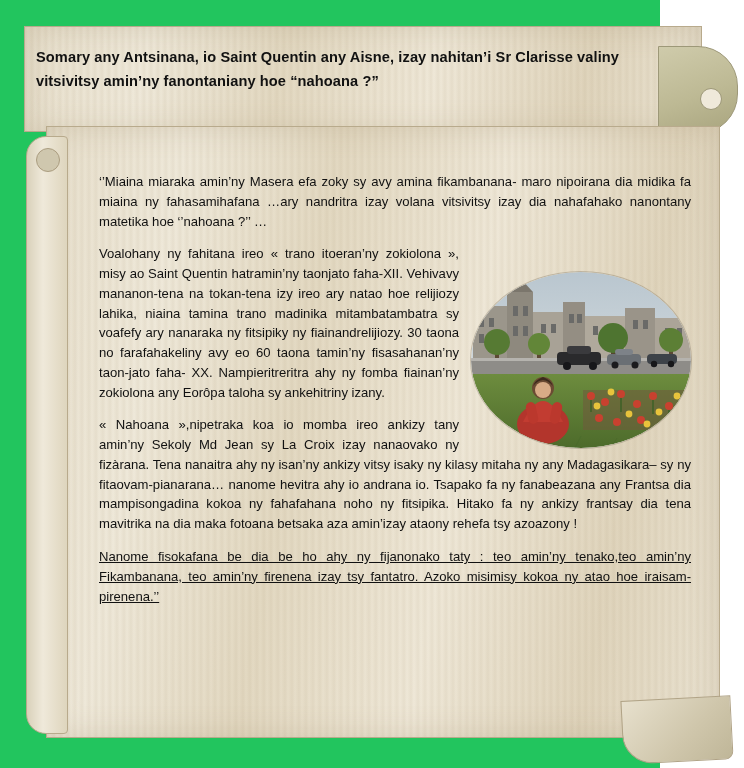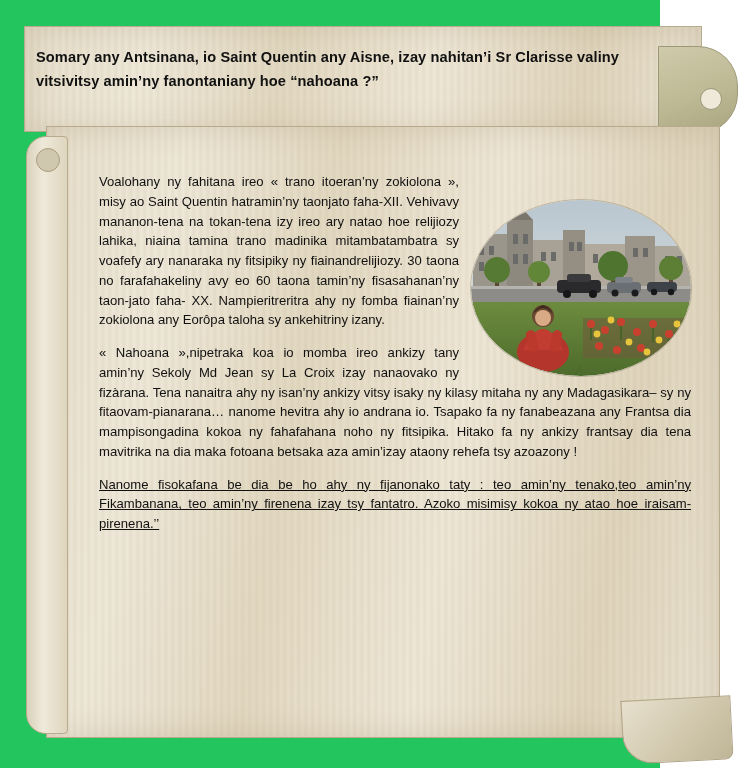--- a/index.html
+++ b/index.html
@@ -191,20 +191,21 @@
     <div class="curl-left-eye"></div>
     <div class="fold-br"></div>
   </div>
 
   <div class="header">
     <h1 class="header-title">Somary any Antsinana, io Saint Quentin any Aisne, izay nahitan’i  Sr Clarisse  valiny vitsivitsy amin’ny fanontaniany hoe “nahoana ?”</h1>
   </div>
 
   <div class="content clearfix">
 
+    <p class="para">‘’Miaina miaraka amin’ny Masera efa zoky sy avy amina fikambanana- maro nipoirana dia midika fa miaina ny fahasamihafana …ary nandritra izay volana vitsivitsy izay dia nahafahako nanontany matetika hoe ‘’nahoana ?’’ …</p>
 
     <div class="photo">
       <svg width="220" height="176" viewBox="0 0 220 176" xmlns="http://www.w3.org/2000/svg" aria-hidden="true">
         <defs>
           <clipPath id="ovalclip">
               <ellipse cx="110" cy="88" rx="110" ry="88"></ellipse>
             </clipPath>
           <linearGradient id="sky" x1="0" y1="0" x2="0" y2="1">
             <stop offset="0%" stop-color="#b9c6cf"></stop>
             <stop offset="100%" stop-color="#e2e6e6"></stop>

